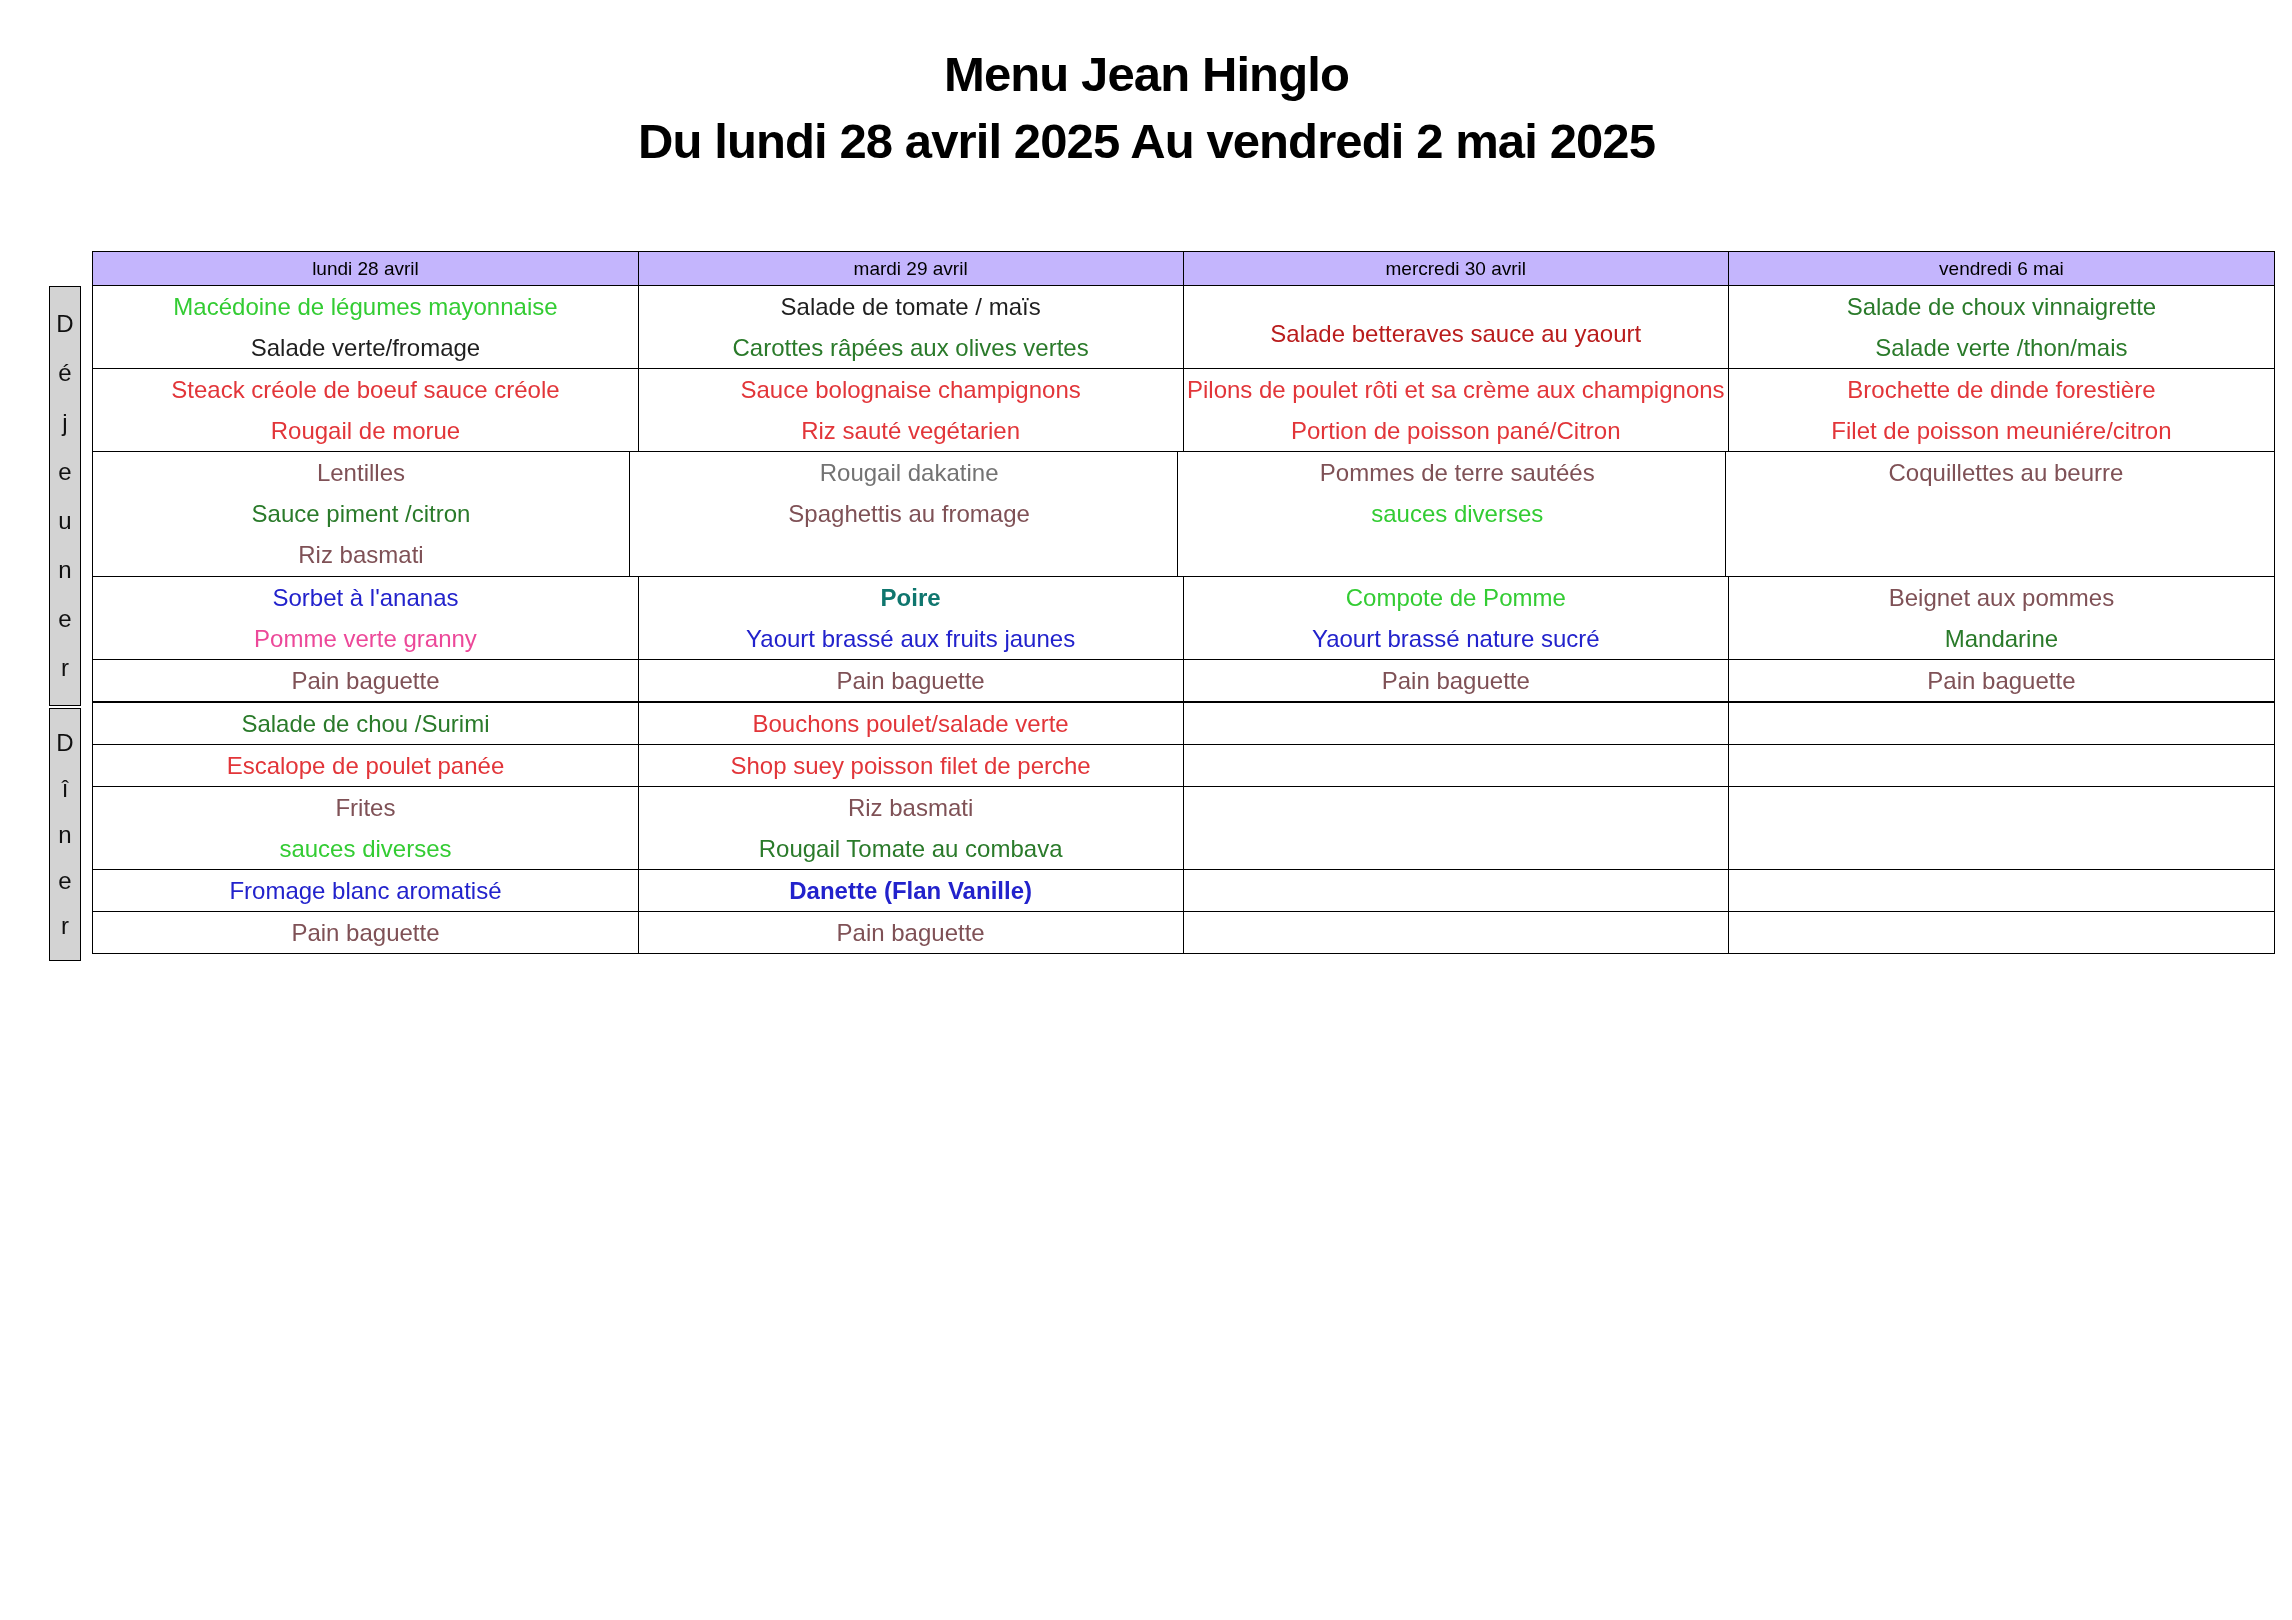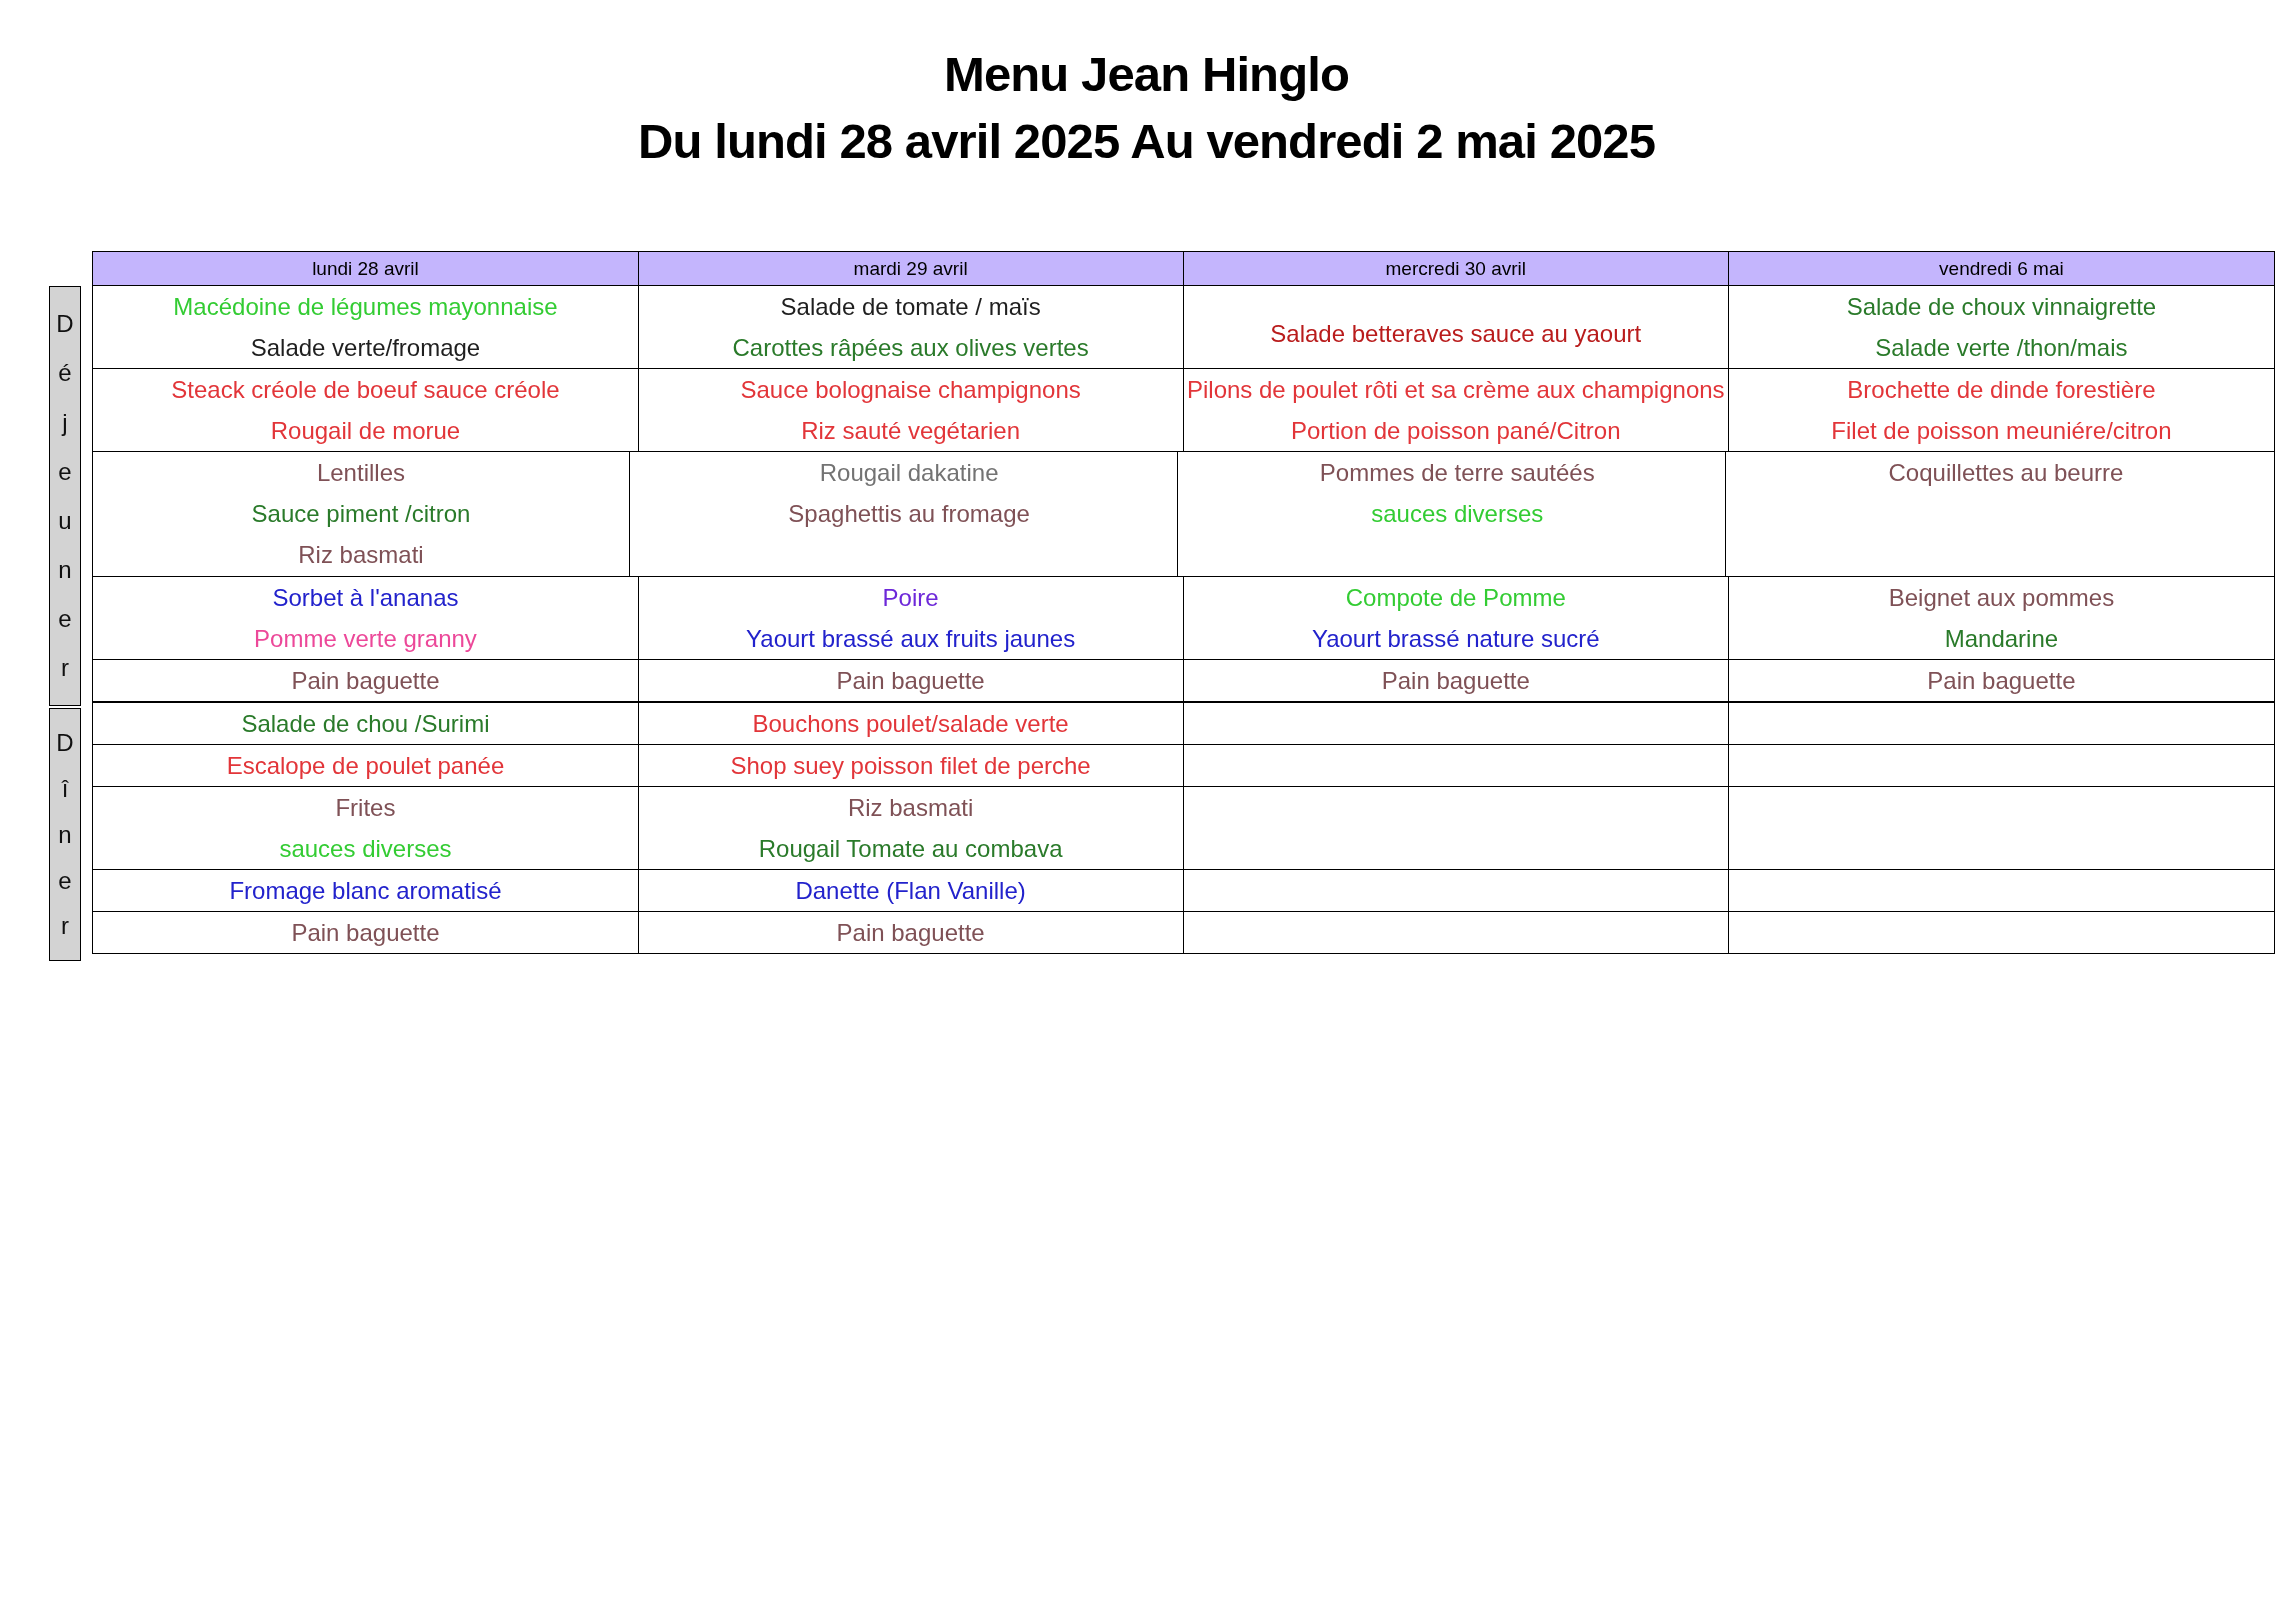--- a/index.html
+++ b/index.html
@@ -133,21 +133,21 @@
             <div class="cell">
               <div class="item" style="color: rgb(127, 81, 86);">Coquillettes au beurre</div>
             </div>
           </div>
           <div class="row" style="height: 82px;">
             <div class="cell">
               <div class="item" style="color: rgb(34, 34, 204);">Sorbet à l'ananas</div>
               <div class="item" style="color: #ec4899;">Pomme verte granny</div>
             </div>
             <div class="cell">
-              <div class="item" style="color: #6d28d9;">Poire</div>
+              <div class="item" style="color: #0f766e; font-weight: bold;">Poire</div>
               <div class="item" style="color: rgb(34, 34, 204);">Yaourt brassé aux fruits jaunes</div>
             </div>
             <div class="cell">
               <div class="item" style="color: rgb(51, 204, 51);">Compote de Pomme</div>
               <div class="item" style="color: rgb(34, 34, 204);">Yaourt brassé nature sucré</div>
             </div>
             <div class="cell">
               <div class="item" style="color: rgb(127, 81, 86);">Beignet aux pommes</div>
               <div class="item" style="color: rgb(42, 122, 42);">Mandarine</div>
             </div>
@@ -198,21 +198,21 @@
               <div class="item" style="color: rgb(42, 122, 42);">Rougail Tomate au combava</div>
             </div>
             <div class="cell"></div>
             <div class="cell"></div>
           </div>
           <div class="row" style="height: 41px;">
             <div class="cell">
               <div class="item" style="color: rgb(34, 34, 204);">Fromage blanc aromatisé</div>
             </div>
             <div class="cell">
-              <div class="item" style="color: rgb(34, 34, 204);">Danette (Flan Vanille)</div>
+              <div class="item" style="color: rgb(34, 34, 204); font-weight: bold;">Danette (Flan Vanille)</div>
             </div>
             <div class="cell"></div>
             <div class="cell"></div>
           </div>
           <div class="row" style="height: 41px;">
             <div class="cell">
               <div class="item" style="color: rgb(127, 81, 86);">Pain baguette</div>
             </div>
             <div class="cell">
               <div class="item" style="color: rgb(127, 81, 86);">Pain baguette</div>

